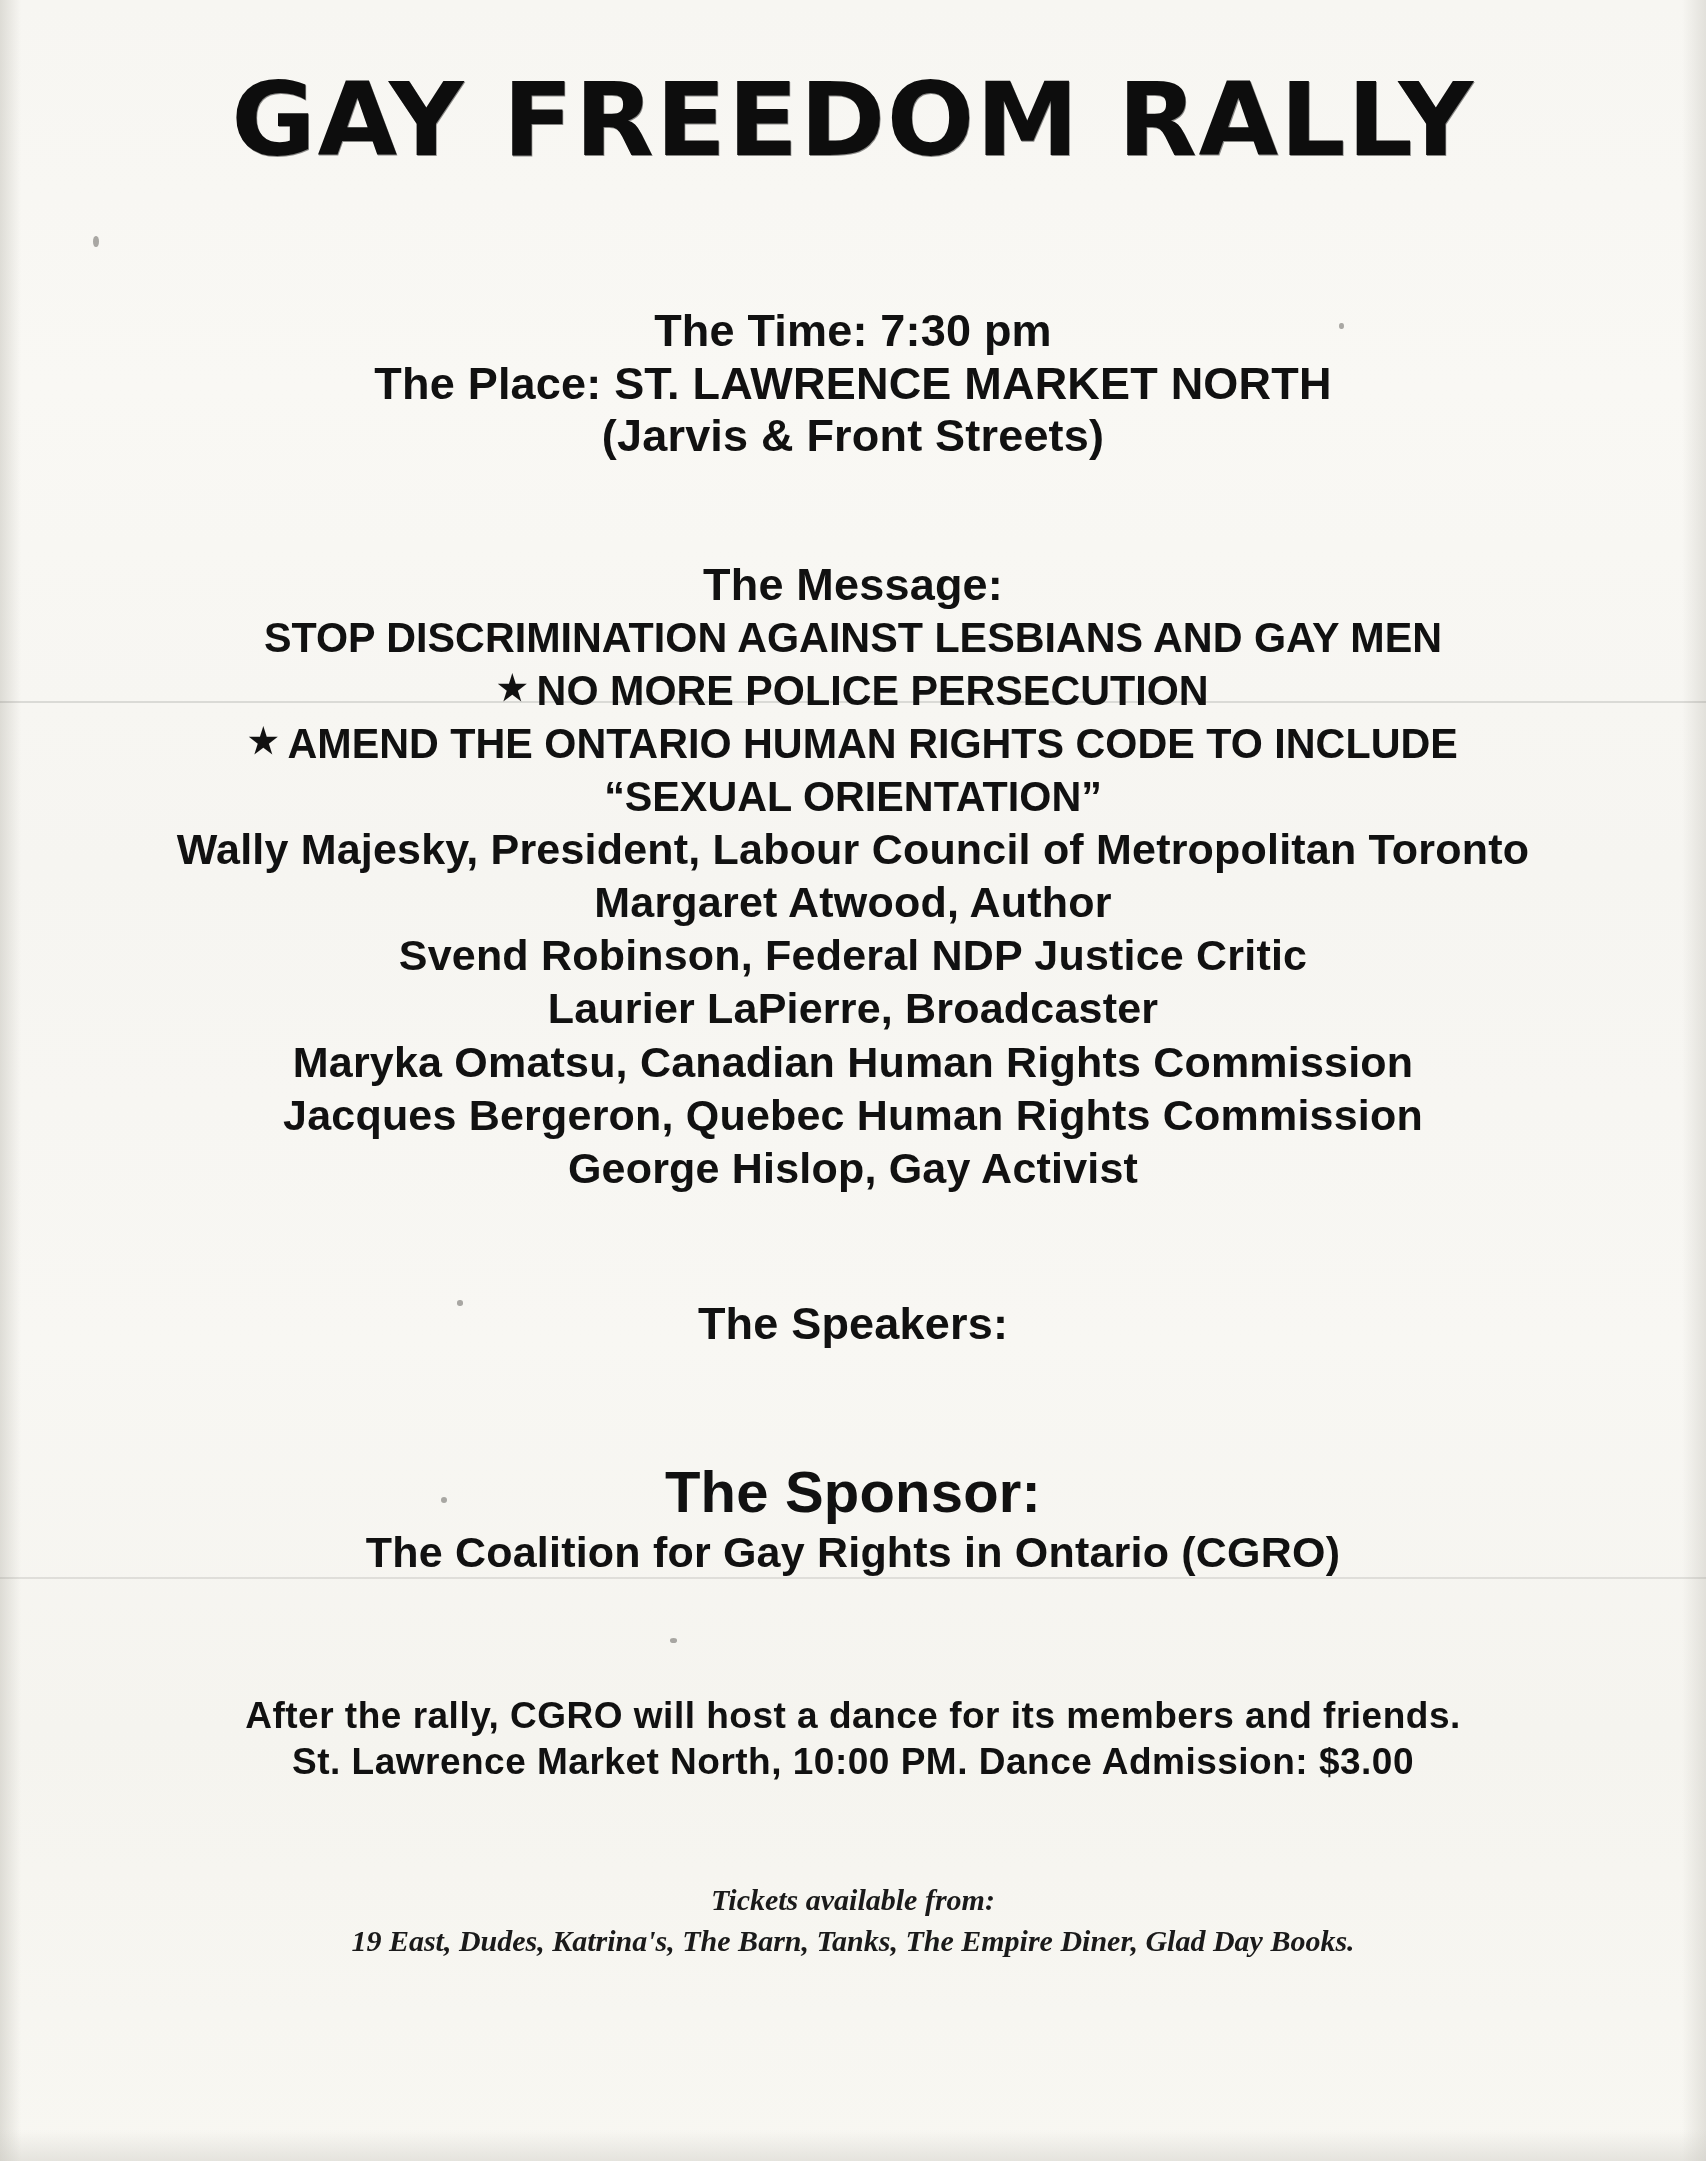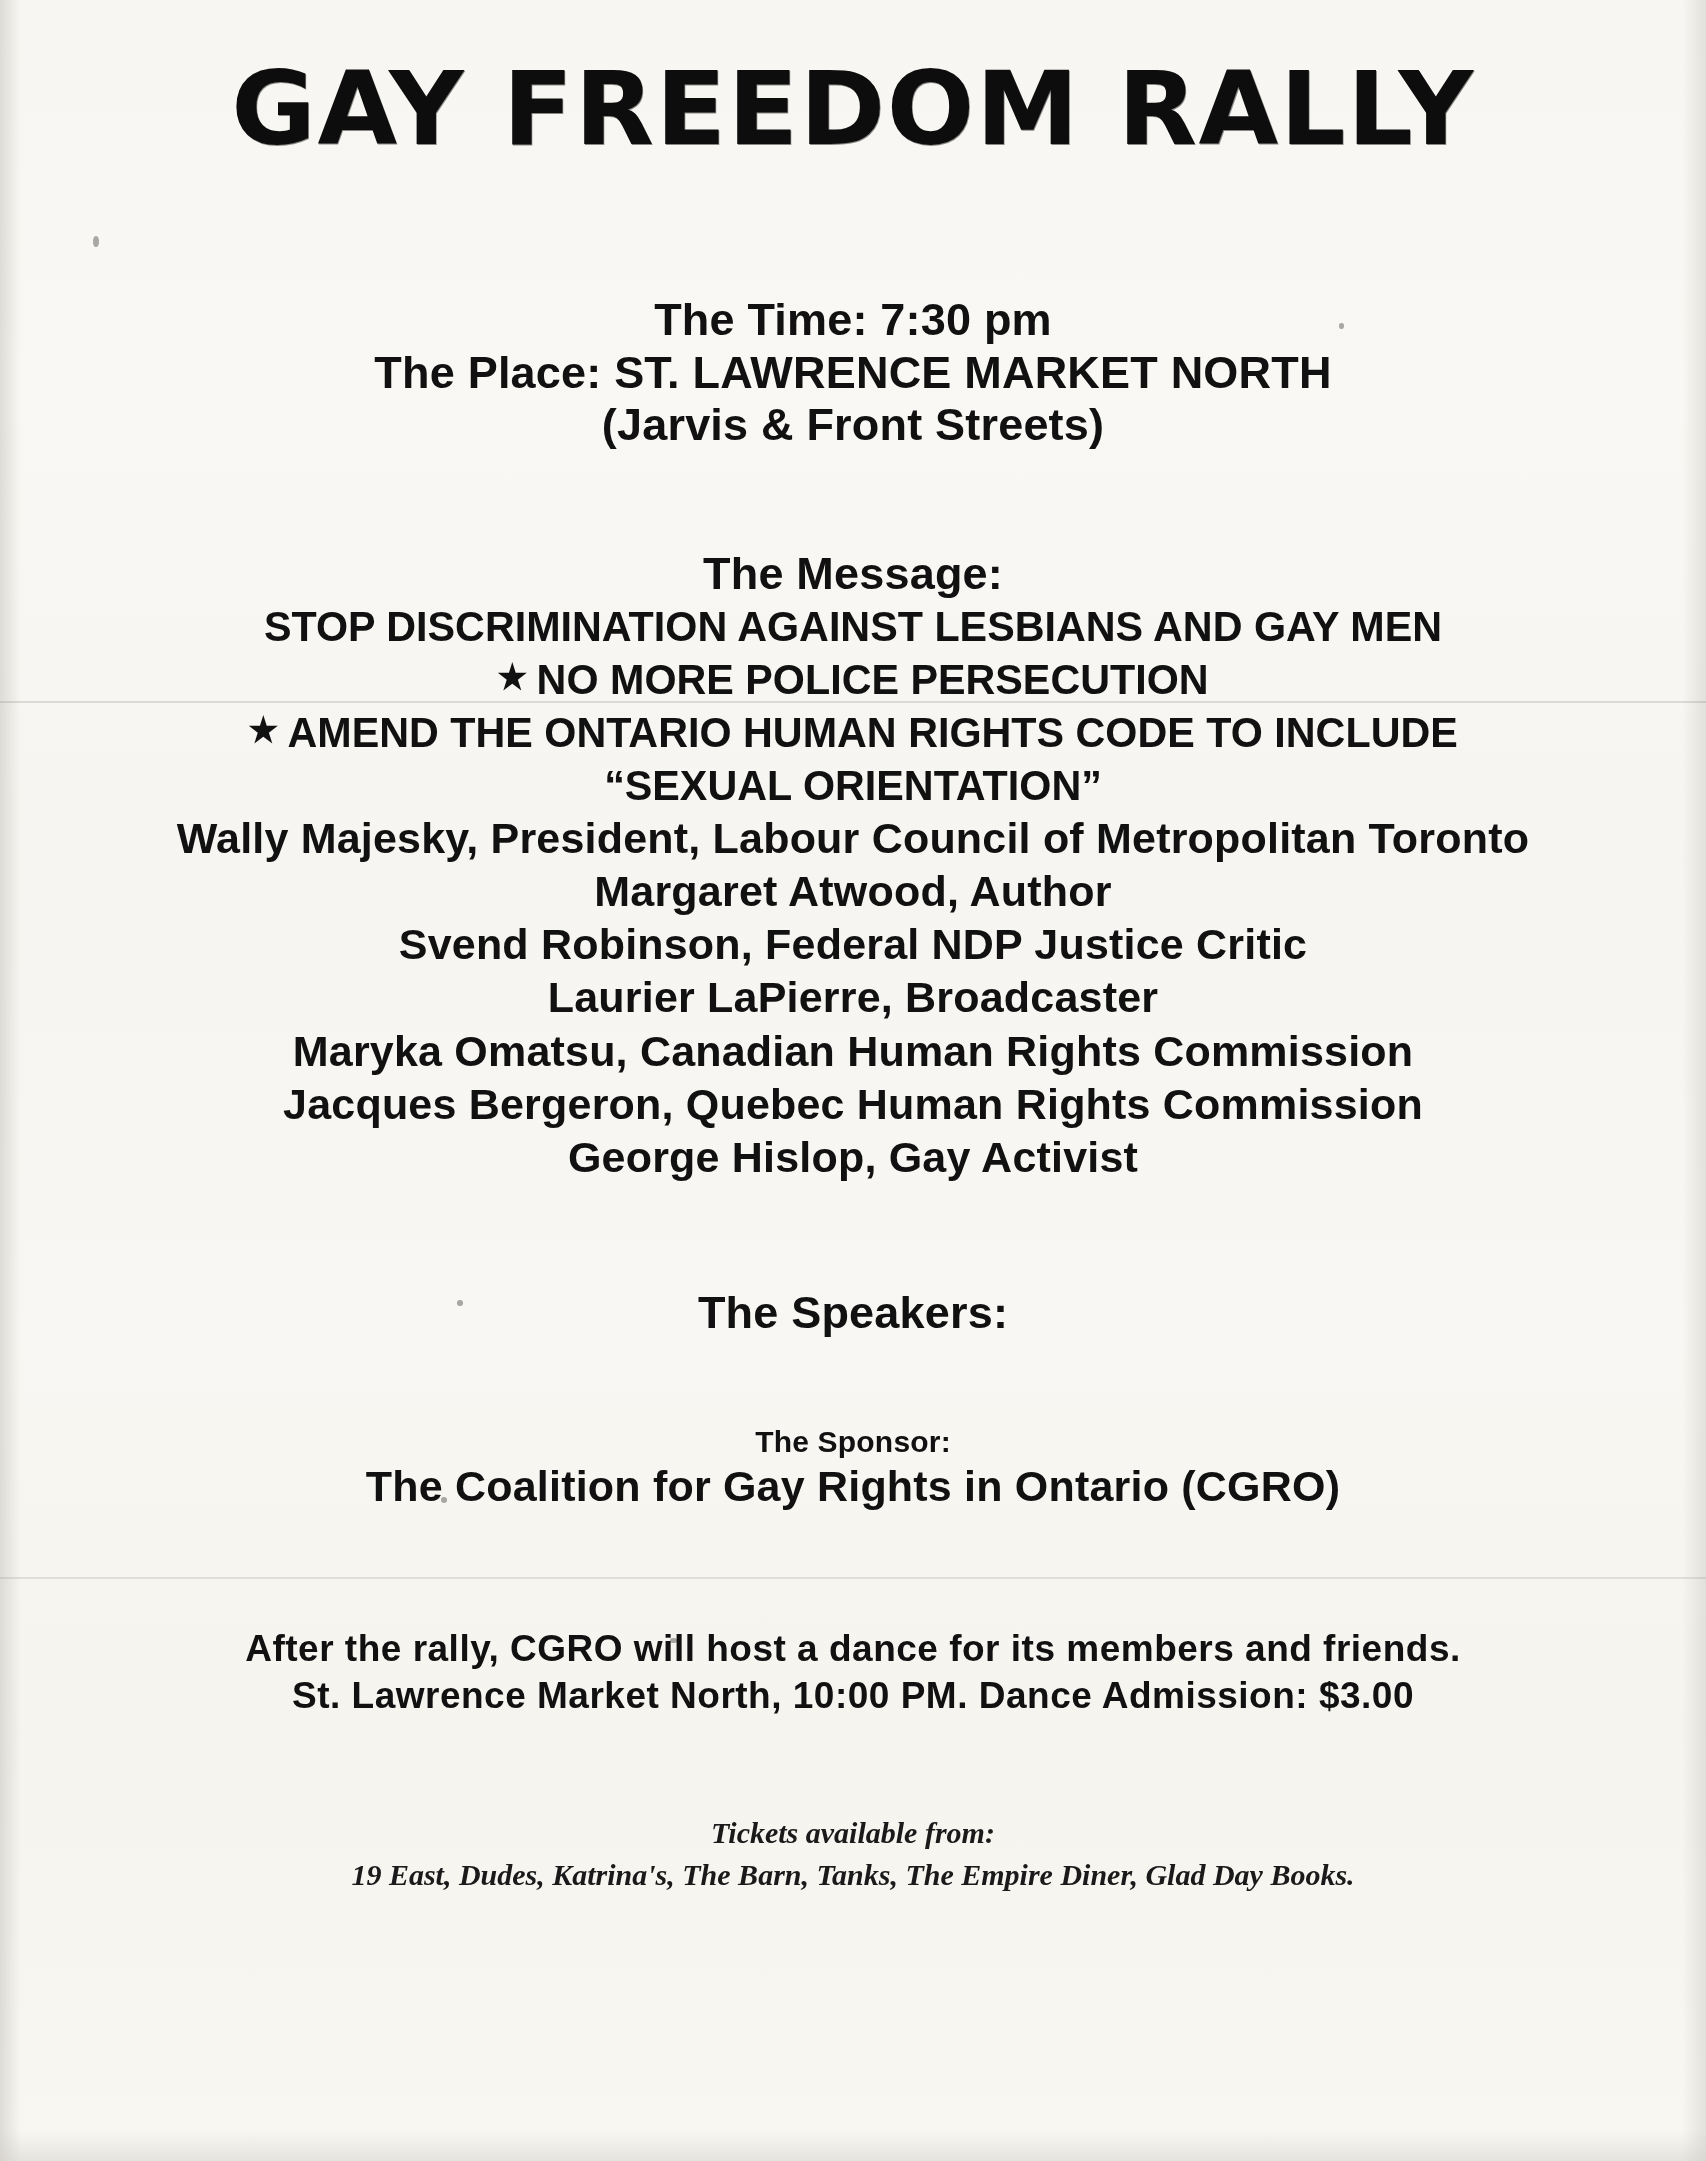--- a/index.html
+++ b/index.html
@@ -22,21 +22,21 @@
     height: 2161px;
     background:
       linear-gradient(to bottom,
         #f7f6f2 0%,
         #f9f8f4 18%,
         #f6f5f1 40%,
         #f8f7f3 62%,
         #f5f4ef 80%,
         #f8f7f2 100%);
     box-sizing: border-box;
-    padding: 4px 55px;
+    padding: 15px 55px;
   }
 
   
   .seam {
     position: absolute;
     left: 0;
     width: 100%;
     height: 2.4px;
     background: rgba(120,120,115,0.22);
     pointer-events: none;
@@ -123,22 +123,22 @@
     font-size: 45px;
     line-height: 1.2;
   }
   .speakers-list {
     font-size: 43px;
     line-height: 1.24;
   }
   .speakers-list .line { white-space: nowrap; }
 
   .sponsor-head {
-    margin-top: 84px;
-    font-size: 30px;
+    margin-top: 106px;
+    font-size: 58px;
     line-height: 1.2;
   }
   .sponsor-body {
     font-size: 43px;
     line-height: 1.22;
   }
 
   .dance {
     margin-top: 114px;
     font-size: 37px;

